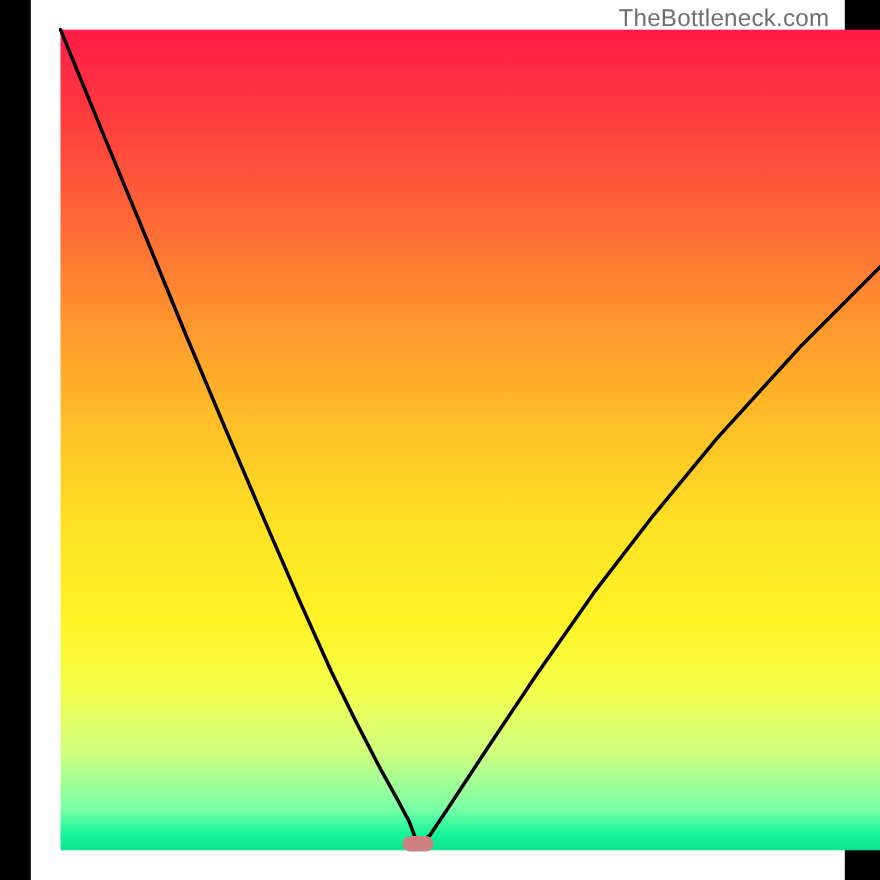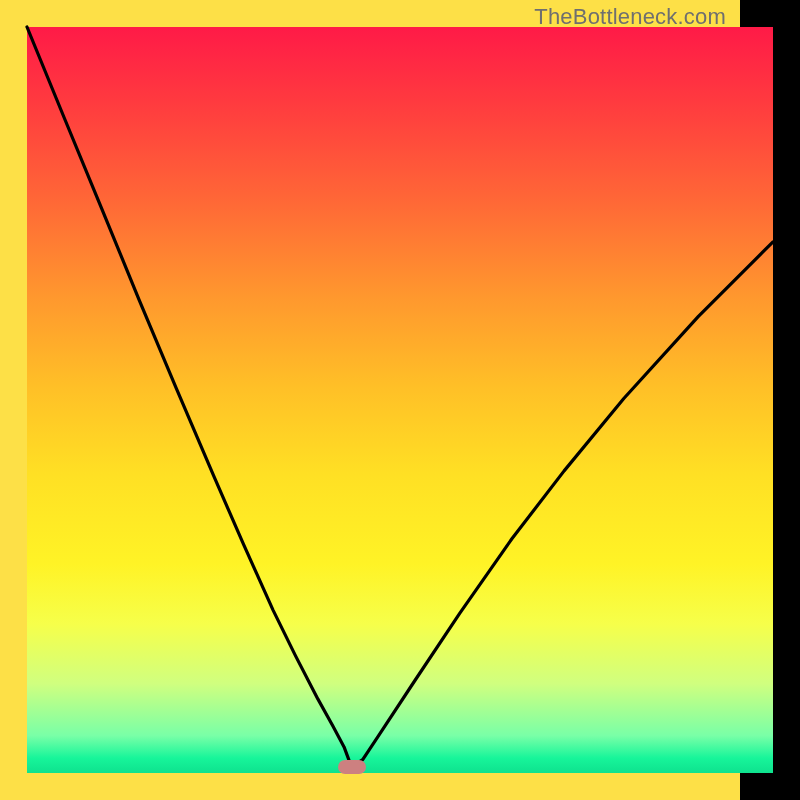--- a/index.html
+++ b/index.html
@@ -8,21 +8,22 @@
     width: 800px;
     height: 800px;
     background: #000000;
     font-family: Arial, Helvetica, sans-serif;
     overflow: hidden;
   }
   .outer {
     position: relative;
     width: 740px;
     height: 800px;
-    background: #fde047;
+    background: #ffffff;
+    margin-left: 28px;
   }
   .watermark {
     position: absolute;
     top: 4px;
     right: 14px;
     color: #6f6f6f;
     font-size: 22px;
     font-weight: 500;
     letter-spacing: 0.2px;
   }

